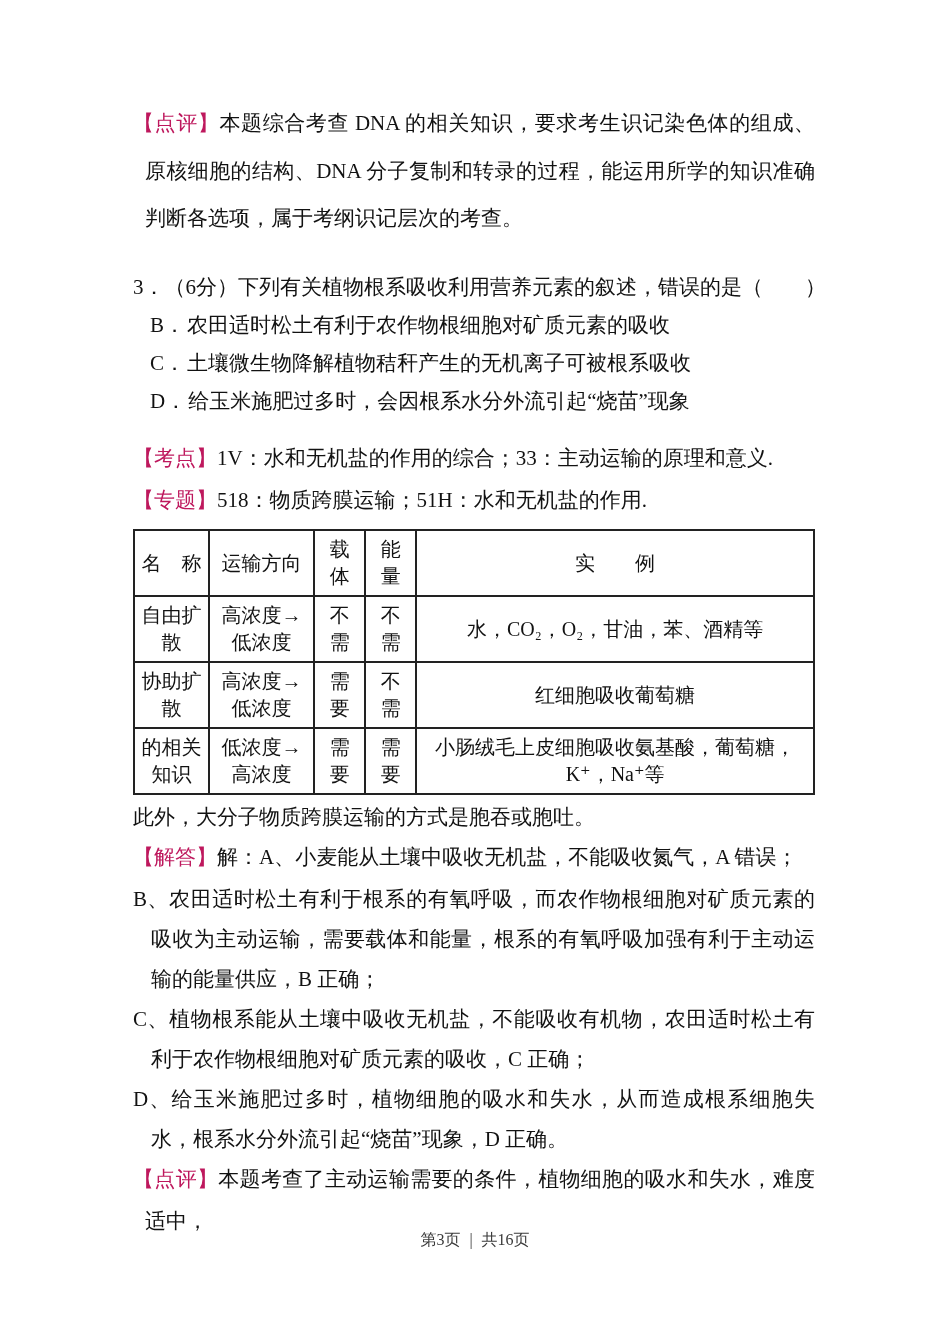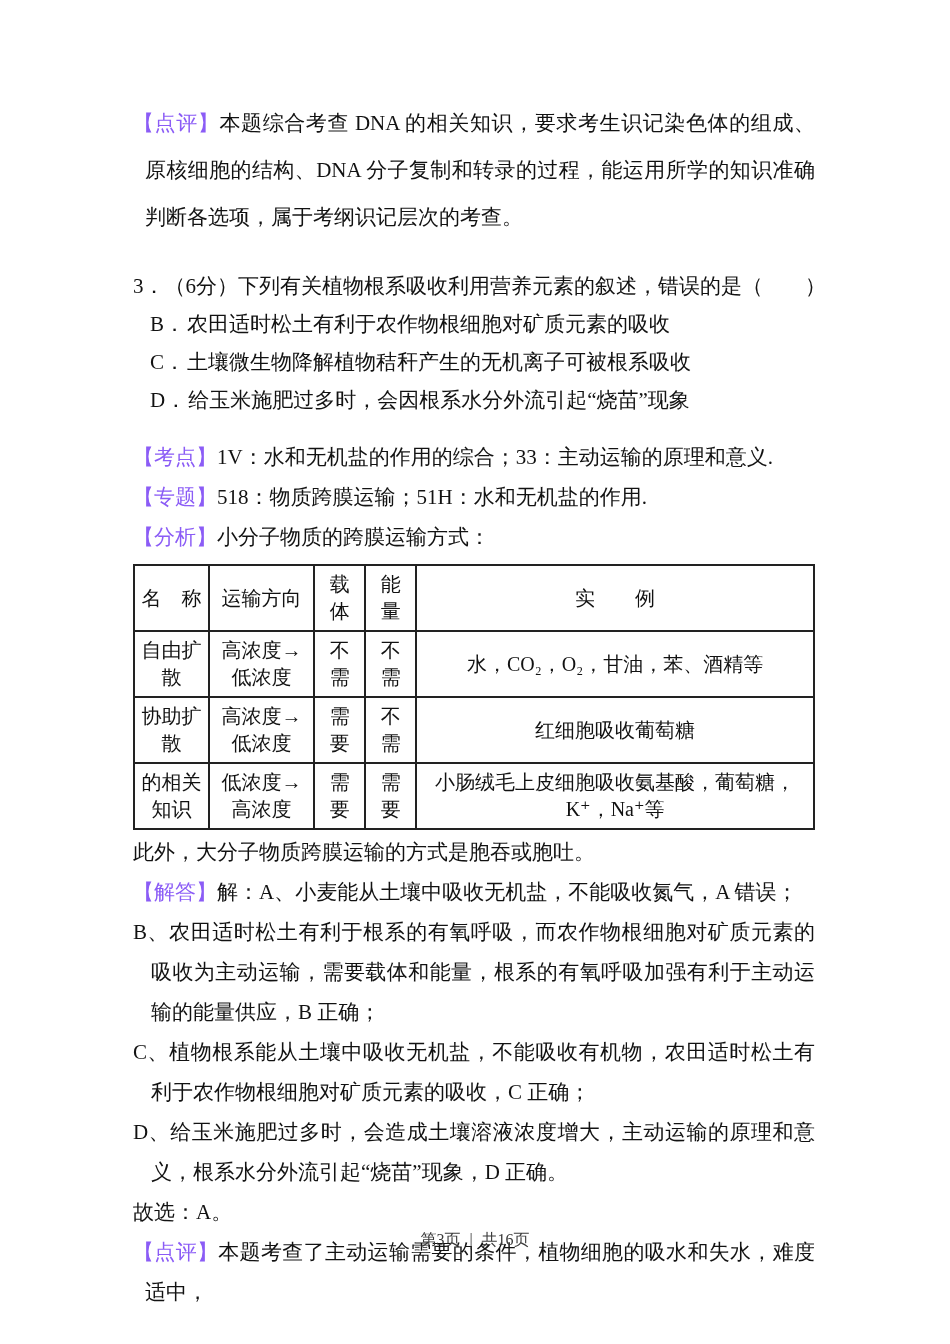--- a/index.html
+++ b/index.html
@@ -8,21 +8,21 @@
     width: 950px;
     height: 1344px;
     background: #ffffff;
     overflow: hidden;
     font-family: "Liberation Serif", "DejaVu Serif", serif;
     color: #121212;
   }
   .content {
     padding: 0 135px 0 133px;
   }
-  .tag { color: #8b5cf6; }
+  .tag { color: #be185d; font-family: Liberation Mono, monospace; }
 
   .para-review1 {
     margin: 100px 0 0 0;
     font-size: 21px;
     line-height: 47px;
     padding-left: 12px;
     text-indent: -12px;
     text-align: justify;
   }
 
@@ -112,21 +112,20 @@
       <div class="q-options">
         <div class="q-option"><span class="opt-label">B．</span><span>农田适时松土有利于农作物根细胞对矿质元素的吸收</span></div>
         <div class="q-option"><span class="opt-label">C．</span><span>土壤微生物降解植物秸秆产生的无机离子可被根系吸收</span></div>
         <div class="q-option"><span class="opt-label">D．</span><span>给玉米施肥过多时，会因根系水分外流引起“烧苗”现象</span></div>
       </div>
     </div>
 
     <div class="meta-block">
       <div><span class="tag">【考点】</span><span>1V：水和无机盐的作用的综合；33：主动运输的原理和意义.</span></div>
       <div><span class="tag">【专题】</span><span>518：物质跨膜运输；51H：水和无机盐的作用.</span></div>
-      <div><span class="tag">【分析】</span><span>小分子物质的跨膜运输方式：</span></div>
     </div>
 
     <table class="analysis">
       <colgroup>
         <col class="c-name">
           <col class="c-dir">
           <col class="c-car">
           <col class="c-ene">
           <col class="c-ex">
       </colgroup>
@@ -163,22 +162,21 @@
         </tr>
       </tbody>
     </table>
 
     <p class="extra-note">此外，大分子物质跨膜运输的方式是胞吞或胞吐。</p>
 
     <div class="solution">
       <p><span class="tag">【解答】</span><span>解：A、小麦能从土壤中吸收无机盐，不能吸收氮气，A 错误；</span></p>
       <p>B、农田适时松土有利于根系的有氧呼吸，而农作物根细胞对矿质元素的吸收为主动运输，需要载体和能量，根系的有氧呼吸加强有利于主动运输的能量供应，B 正确；</p>
       <p>C、植物根系能从土壤中吸收无机盐，不能吸收有机物，农田适时松土有利于农作物根细胞对矿质元素的吸收，C 正确；</p>
-      <p>D、给玉米施肥过多时，会造成土壤溶液浓度增大，主动运输的原理和意义，根系水分外流引起“烧苗”现象，D 正确。</p>
-      <p class="conclusion">故选：A。</p>
+      <p>D、给玉米施肥过多时，植物细胞的吸水和失水，从而造成根系细胞失水，根系水分外流引起“烧苗”现象，D 正确。</p>
     </div>
 
     <p class="final-review"><span class="tag">【点评】</span><span>本题考查了主动运输需要的条件，植物细胞的吸水和失水，难度适中，</span></p>
 
   </div>
 
   <div class="footer">
     <span>第3页</span><span class="sep">|</span><span>共16页</span>
   </div>
 </div>

